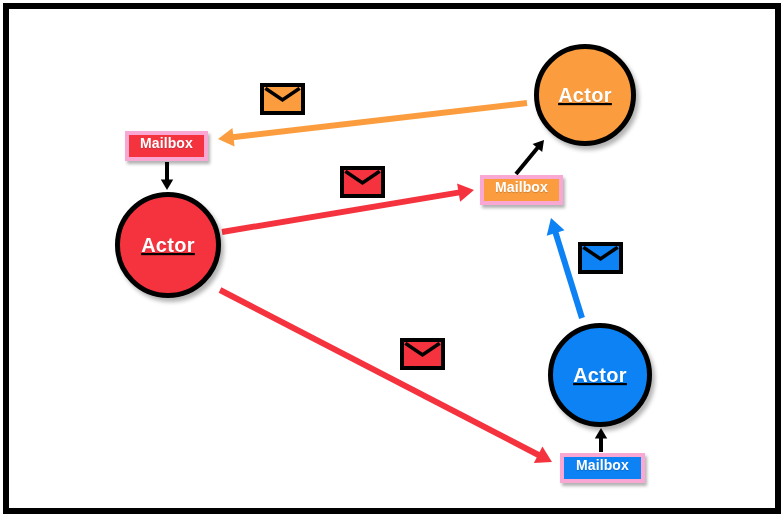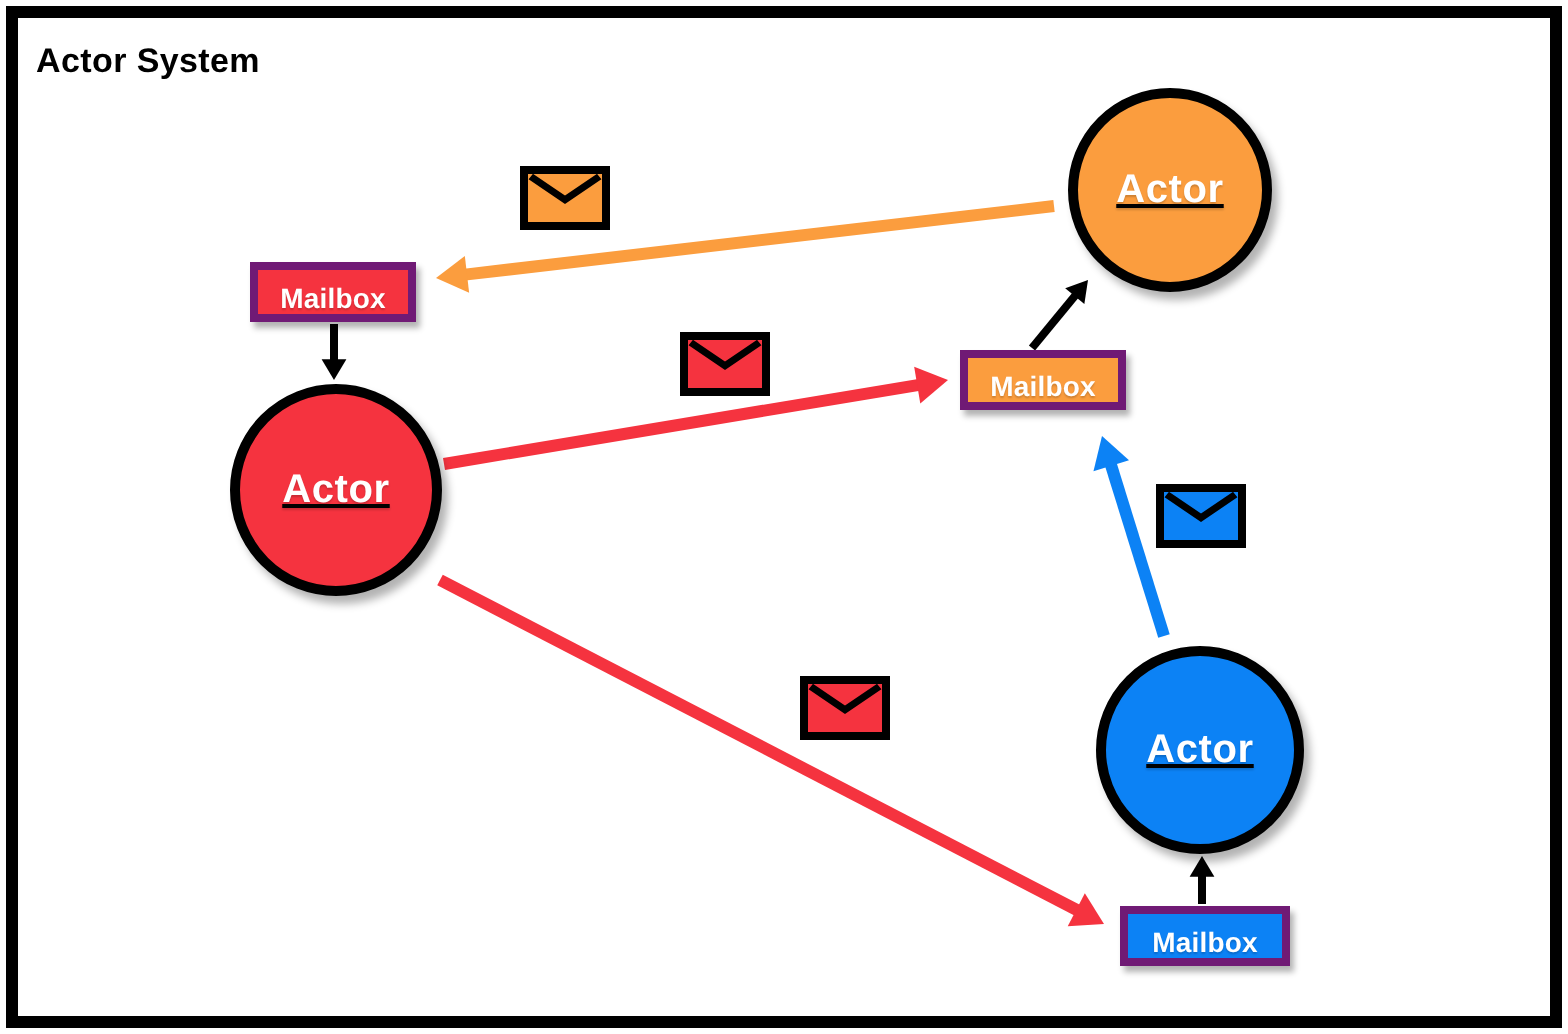--- a/index.html
+++ b/index.html
@@ -62,24 +62,24 @@
   .actor-label {
     color: #ffffff;
     font-size: 20px;
     font-weight: bold;
     letter-spacing: 0.3px;
     text-shadow: 0 1px 1px rgba(0,0,0,0.18);
     pointer-events: none;
   }
   .mailbox-node {
     position: absolute;
-    border: 4px solid #701a75;
+    border: 4px solid #f9a8d4;
     box-sizing: border-box;
     display: flex;
-    align-items: flex-end;
+    align-items: flex-start;
     justify-content: center;
     box-shadow: 2px 3px 3px rgba(0,0,0,0.30);
   }
   .mailbox-label {
     color: #ffffff;
     font-size: 14px;
     font-weight: bold;
     letter-spacing: 0.1px;
     white-space: nowrap;
     text-shadow: 0 1px 1px rgba(0,0,0,0.18);
@@ -95,21 +95,20 @@
     width: 100%;
     height: 100%;
   }
 </style>
 </head>
 <body>
 
 <div id="canvas">
   <div id="frame-border"></div>
 
-  <div id="diagram-title">Actor System</div>
 
   <svg id="edges" viewBox="0 0 784 517" xmlns="http://www.w3.org/2000/svg">
       <g>
         <line x1="527" y1="103" x2="232.5019117381855" y2="137.3104568848716" stroke="#FB9D3E" stroke-width="6" stroke-linecap="butt"></line>
         <polygon points="218,139 232.41897754417803,127.95721563279943 234.57140918399918,146.4322538745974" fill="#FB9D3E"></polygon>
       </g>
       <g>
         <line x1="222" y1="232" x2="459.5986487120507" y2="192.4002252146582" stroke="#F5333F" stroke-width="6" stroke-linecap="butt"></line>
         <polygon points="474,190 460.1411653701584,201.7380876936025 457.0833442062787,183.39116071032464" fill="#F5333F"></polygon>
       </g>

